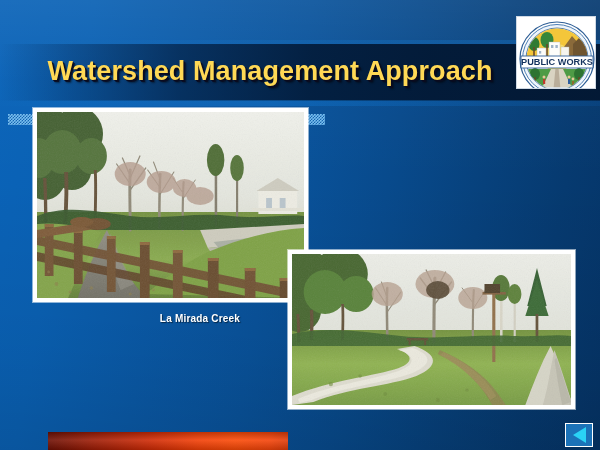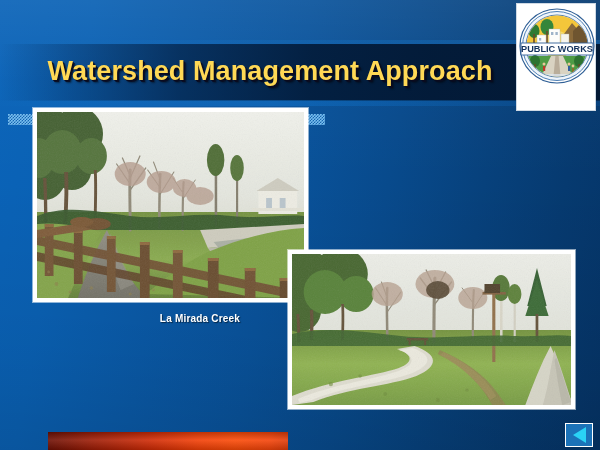--- a/index.html
+++ b/index.html
@@ -74,22 +74,22 @@
     color:#ffd955;
     text-shadow:
        2px 2px 0 rgba(10,10,30,0.85),
        1px 1px 0 rgba(10,10,30,0.85),
        3px 3px 2px rgba(0,0,0,0.45);
     white-space:nowrap;
   }
 
   
   .logo-box {
-    position:absolute; left:516px; top:3px;
-    width:80px; height:108px;
+    position:absolute; left:516px; top:16px;
+    width:80px; height:73px;
     background:#ffffff;
     border:1px solid #cfd9e4;
     overflow:hidden;
   }
   .logo-box svg { display:block; width:80px; height:84px; }
 
   
   .dither {
     position:absolute; height:11px;
     background-color:#7fc4f2;

